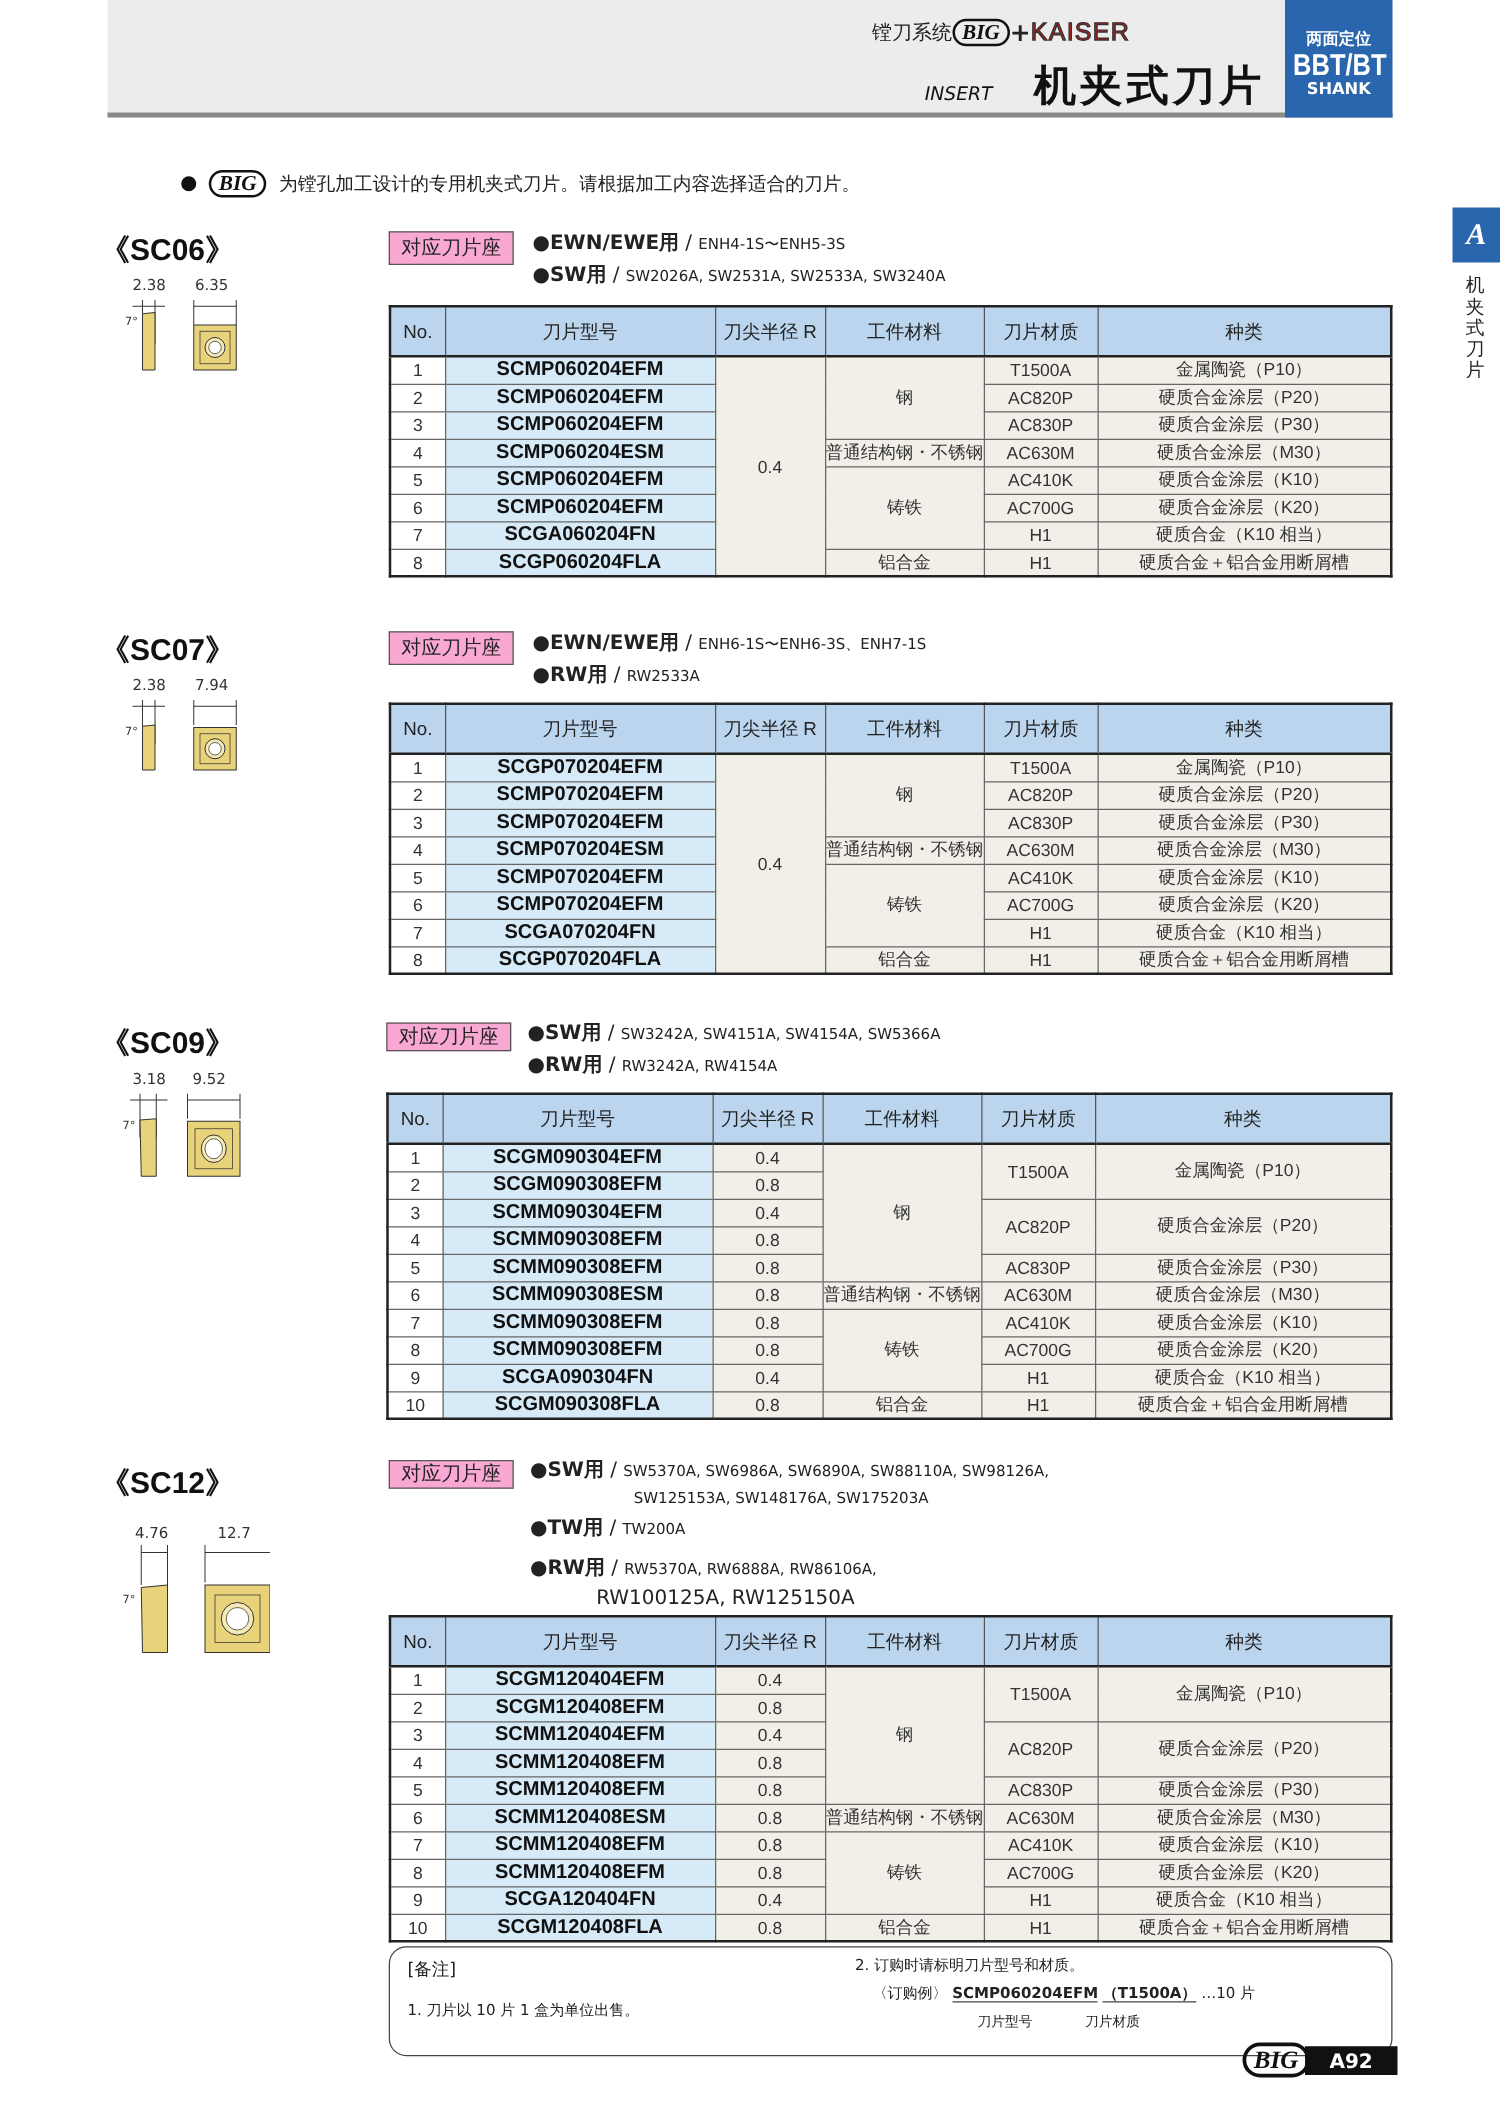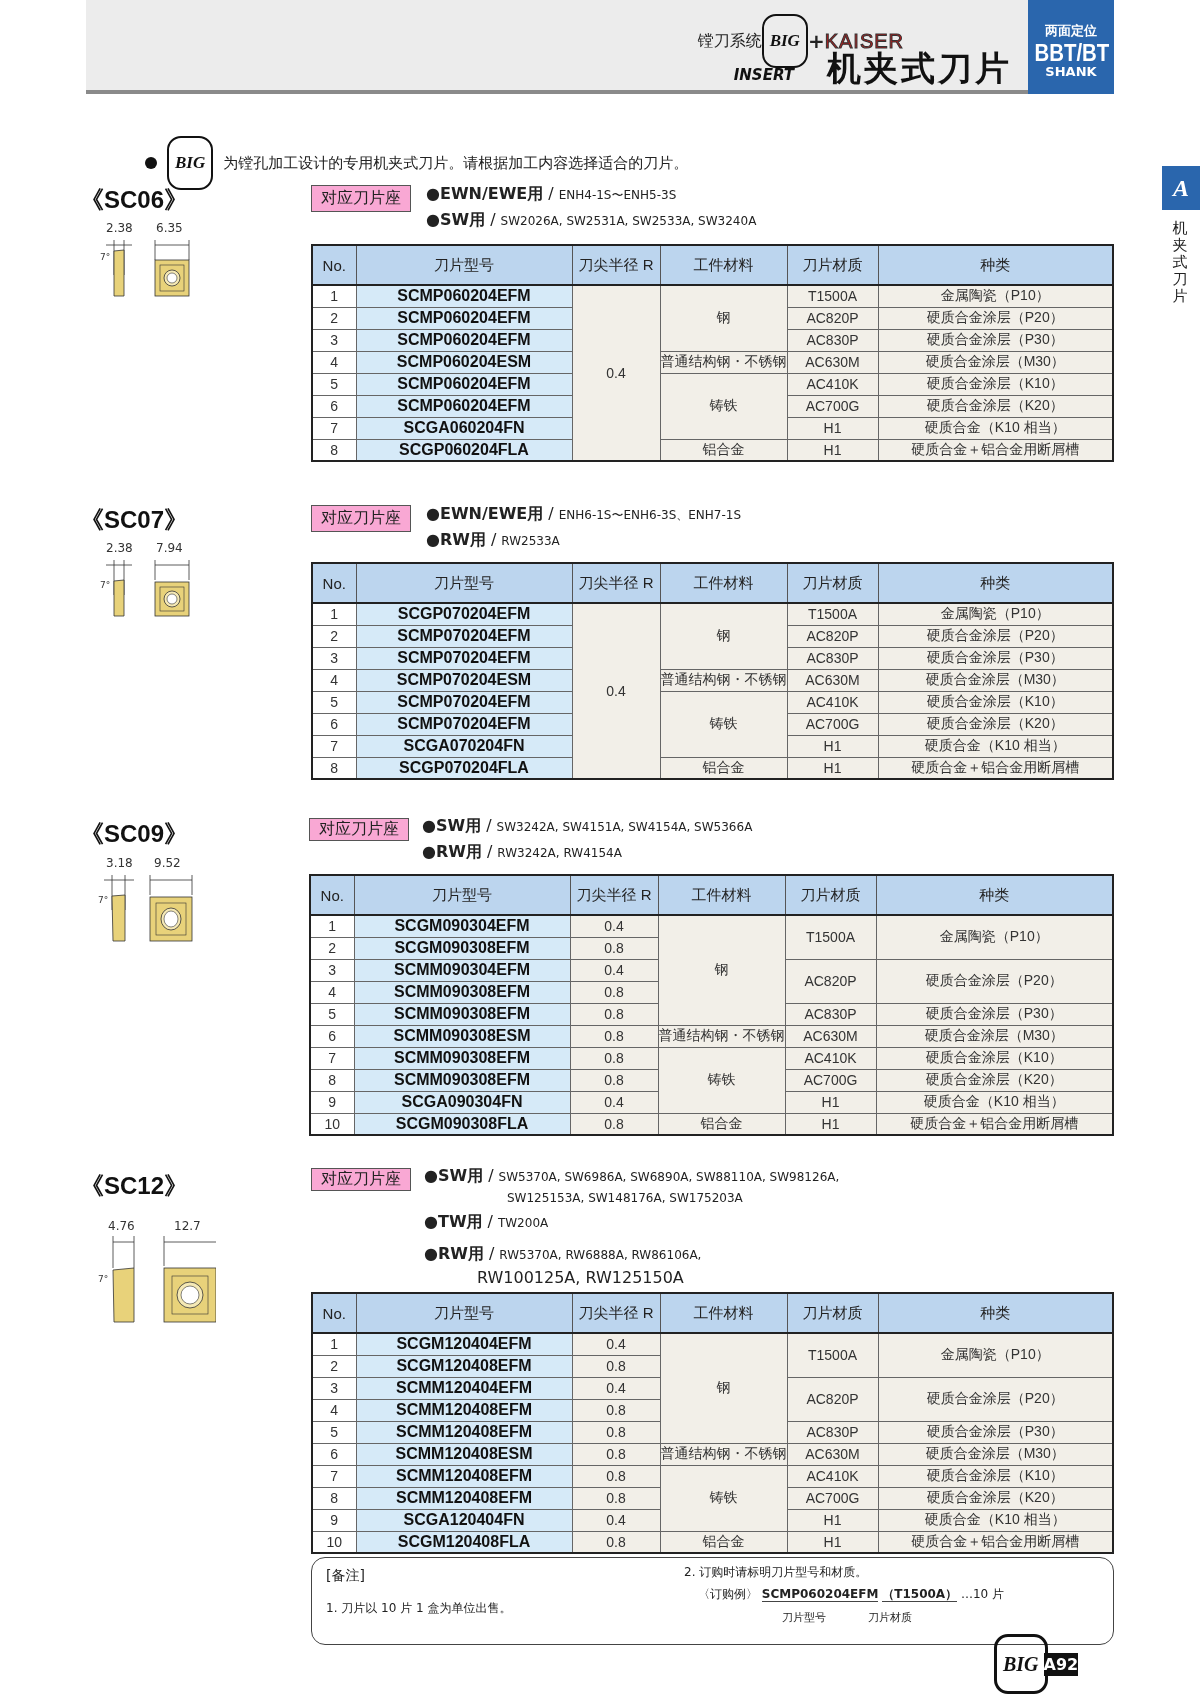--- a/index.html
+++ b/index.html
@@ -1,22 +1,22 @@
 <!DOCTYPE html>
 <html><head>
 <meta charset="utf-8">
 <style>
   *{box-sizing:border-box;margin:0;padding:0}
   body{width:1200px;height:1697px;background:#fff;font-family:"DejaVu Sans","Liberation Sans",sans-serif;color:#222;position:relative;overflow:hidden}
   .header{position:absolute;left:86px;top:0;width:1028px;height:94px;background:#ececec;border-bottom:4px solid #8a8a8a}
   .hdr-sub{position:absolute;right:210px;top:14px;font-size:16px;color:#222;display:flex;align-items:center;gap:0}
-  .big-logo{display:inline-block;border:2px solid #111;border-radius:14px;padding:16px 6px;font-family:"Liberation Serif",serif;font-style:italic;font-weight:bold;font-size:17px;line-height:18px;color:#111}
+  .big-logo{display:inline-block;border:2px solid #111;border-radius:14px;padding:0 6px;font-family:"Liberation Serif",serif;font-style:italic;font-weight:bold;font-size:17px;line-height:18px;color:#111}
   .kaiser{font-family:"Liberation Sans",sans-serif;font-size:20px;color:#b91c1c;-webkit-text-stroke:1px #333;letter-spacing:1px}
   .hdr-title{position:absolute;right:102px;top:46px;font-size:34px;font-weight:bold;letter-spacing:3px;color:#111}
-  .hdr-insert{position:absolute;right:320px;top:66px;font-size:15px;font-weight:bold;font-style:italic;color:#111}
+  .hdr-insert{position:absolute;right:320px;top:66px;font-size:15px;font-weight:normal;font-style:italic;color:#111}
   .badge{position:absolute;right:0;top:0;width:86px;height:94px;background:#2a66ad;color:#fff;text-align:center}
   .badge .b1{font-size:13px;font-weight:bold;margin-top:22px}
   .badge .b2{font-size:24px;font-weight:bold;font-family:"Liberation Sans",sans-serif;line-height:26px;transform:scaleX(.85)}
   .badge .b3{font-size:13px;font-weight:bold;line-height:12px}
   .intro{position:absolute;left:145px;top:136px;font-size:15px;display:flex;align-items:center;gap:10px}
   .dot{display:inline-block;width:12px;height:12px;border-radius:50%;background:#111}
   .side-tab{position:absolute;left:1162px;top:166px;width:38px;height:44px;background:#2a66ad;color:#fff;font-family:"Liberation Serif",serif;font-style:italic;font-weight:bold;font-size:24px;text-align:center;line-height:44px}
   .side-text{position:absolute;left:1170px;top:220px;width:20px;font-size:15px;line-height:17px;text-align:center;color:#222}
   .sec-title{position:absolute;left:80px;font-size:24px;font-weight:bold;color:#111;font-family:"Liberation Sans",sans-serif}
   .holder-box{position:absolute;border:1px solid #555;padding:2px 9px;font-size:16px;background:#f9a8d4}
@@ -34,21 +34,21 @@
   th.no{width:44px}
   .notes{position:absolute;left:311px;top:1557px;width:803px;height:88px;border:1.5px solid #444;border-radius:14px;font-size:12px}
   .notes .t{position:absolute;left:14px;top:9px;font-size:14px}
   .notes .n1{position:absolute;left:14px;top:42px}
   .notes .n2{position:absolute;left:372px;top:6px}
   .notes .ex{position:absolute;left:386px;top:28px}
   .notes .ex b{font-weight:bold;border-bottom:1px solid #444}
   .notes .lb1{position:absolute;left:470px;top:52px;font-size:11px}
   .notes .lb2{position:absolute;left:556px;top:52px;font-size:11px}
   .footer{position:absolute;left:994px;top:1634px;display:flex;align-items:center}
-  .footer .pg{background:#111;color:#fff;font-weight:bold;font-size:16px;padding:2px 0;margin-left:-4px}
+  .footer .pg{background:#111;color:#fff;font-weight:bold;font-size:16px;padding:2px 20px;margin-left:-4px}
 </style>
 </head>
 <body>
 
 <div class="header">
   <div class="hdr-sub">
     <span>镗刀系统</span>
     <span class="big-logo">BIG</span>
     <span style="font-weight:bold;font-size:20px">+</span>
     <span class="kaiser">KAISER</span>

